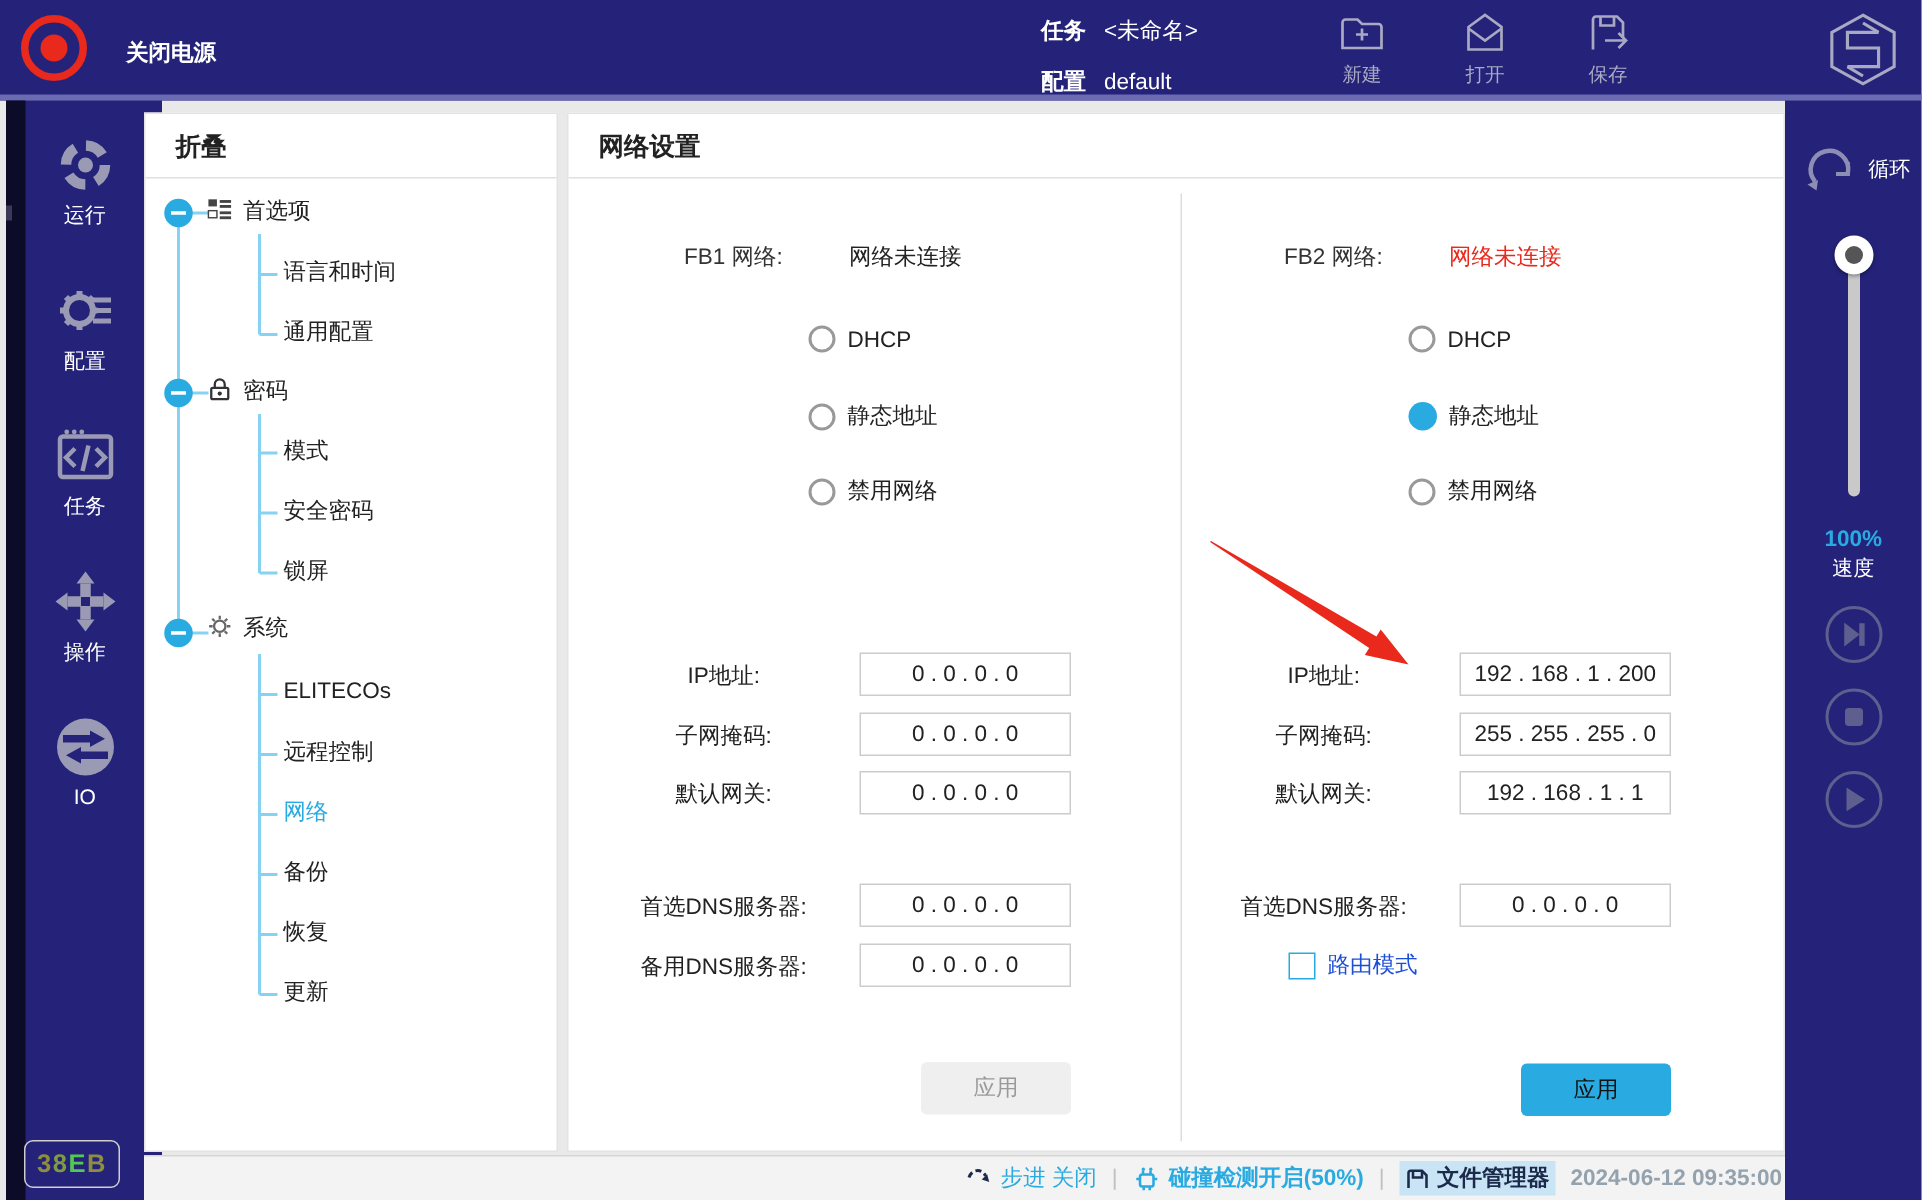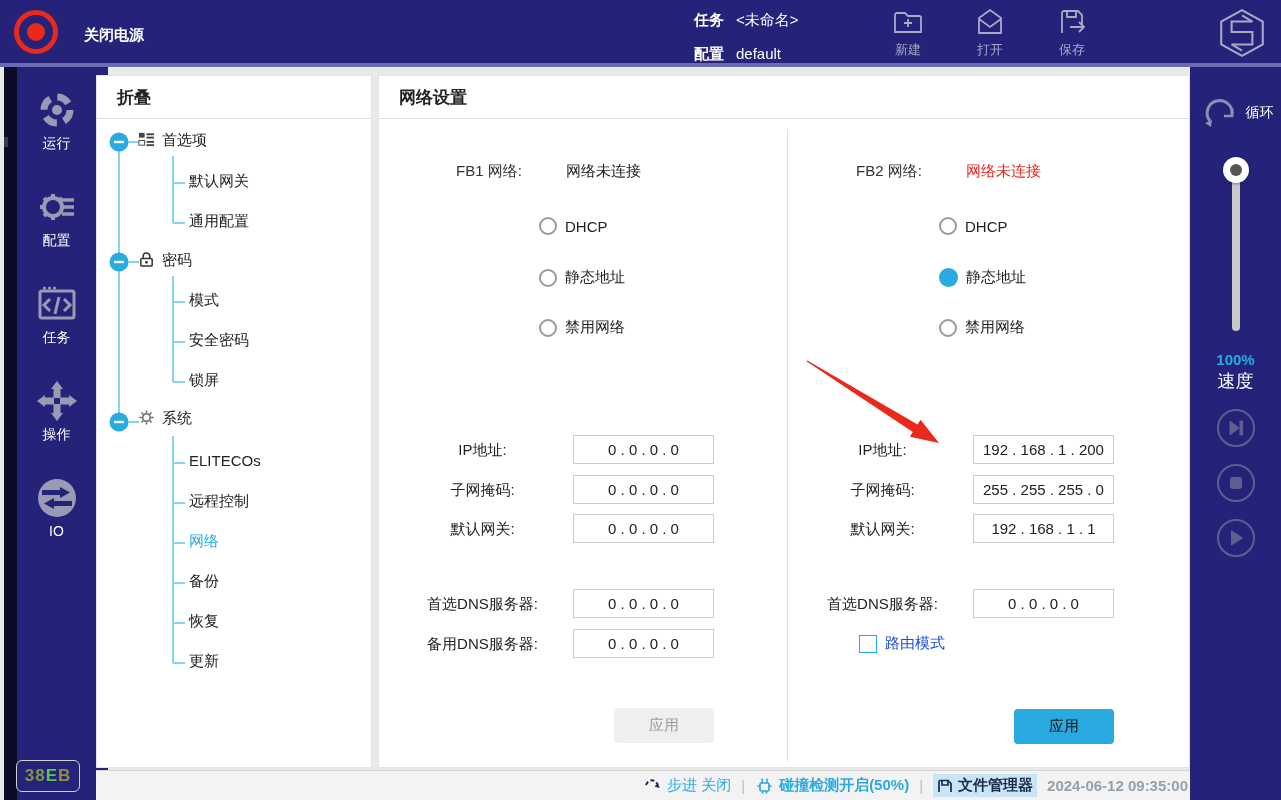--- a/index.html
+++ b/index.html
@@ -68,21 +68,21 @@
   
   .right-rail { position:absolute; left:1190px; top:67px; width:91px; height:733px; background:#242379; display:flex; flex-direction:column; align-items:center; }
   .loop-item { margin-top:24px; display:flex; flex-direction:row; align-items:center; gap:4px; color:#fff; font-size:14px; cursor:pointer; }
   .loop-item svg { width:44px; height:44px; stroke:#8e8eb5; fill:none; stroke-width:3; }
   .slider { position:relative; margin-top:22px; width:26px; height:180px; cursor:pointer; }
   .slider .track { position:absolute; left:9px; top:6px; width:8px; height:168px; background:#c9c9c9; border-radius:4px; }
   .slider .knob { position:absolute; left:0; top:0; width:26px; height:26px; border-radius:50%; background:#fff; box-shadow:0 1px 3px rgba(0,0,0,.4); }
   .slider .knob::after { content:""; position:absolute; left:7px; top:7px; width:12px; height:12px; border-radius:50%; background:#555; }
   .speed { margin-top:14px; text-align:center; line-height:1.25; }
   .speed .pct { color:#29abe2; font-weight:bold; font-size:15px; }
-  .speed .lbl { color:#fff; font-size:18px; }
+  .speed .lbl { color:#fff; font-size:14px; }
   .pb-btn { margin-top:17px; width:38px; height:38px; border-radius:50%; border:2px solid #5f5f8f; background:transparent; cursor:pointer; position:relative; }
   .pb-btn svg { position:absolute; left:6px; top:6px; width:22px; height:22px; fill:#5f5f8f; stroke:#5f5f8f; }
 
   
   .statusbar { position:absolute; left:96px; top:770px; width:1094px; height:30px; background:#f3f3f3; border-top:1px solid #d5d5d5;
       display:flex; align-items:center; justify-content:flex-end; gap:10px; font-size:15px; padding-right:2px; white-space:nowrap; }
   .sb-item { display:flex; align-items:center; gap:5px; color:#29abe2; cursor:pointer; }
   .sb-item.bold { font-weight:bold; }
   .sb-sep { color:#c0c0c0; }
   .fm-chip { display:flex; align-items:center; gap:5px; background:#c8e4f5; color:#1b2a4a; font-weight:bold; padding:2px 4px; cursor:pointer; }
@@ -227,21 +227,21 @@
             <rect x="9" y="2.5" width="8" height="2"></rect>
             <rect x="9" y="6" width="8" height="2"></rect>
             <rect x="1" y="10" width="6" height="5" fill="none" stroke="#444"></rect>
             <rect x="9" y="10.5" width="8" height="2"></rect>
             <rect x="9" y="14" width="8" height="2"></rect>
           </g>
         </svg>
       <span>首选项</span>
     </div>
     <div class="tnode" style="left:92px; top:96px;">
-        <span>默认网关</span>
+        <span>语言和时间</span>
       </div>
     <div class="tnode" style="left:92px; top:136px;">
         <span>通用配置</span>
       </div>
 
     <div class="tnode" style="left:41px; top:175px;">
       <svg viewBox="0 0 18 18">
           <g fill="none" stroke="#333" stroke-width="1.6">
             <rect x="3" y="8" width="12" height="8" rx="1"></rect>
             <path d="M5.5 8 V5.5 a3.5 3.5 0 0 1 7 0 V8"></path>

